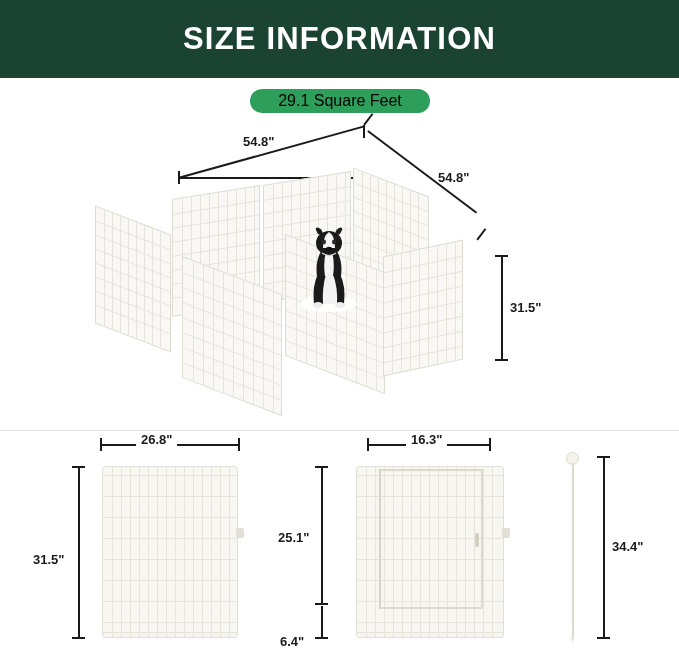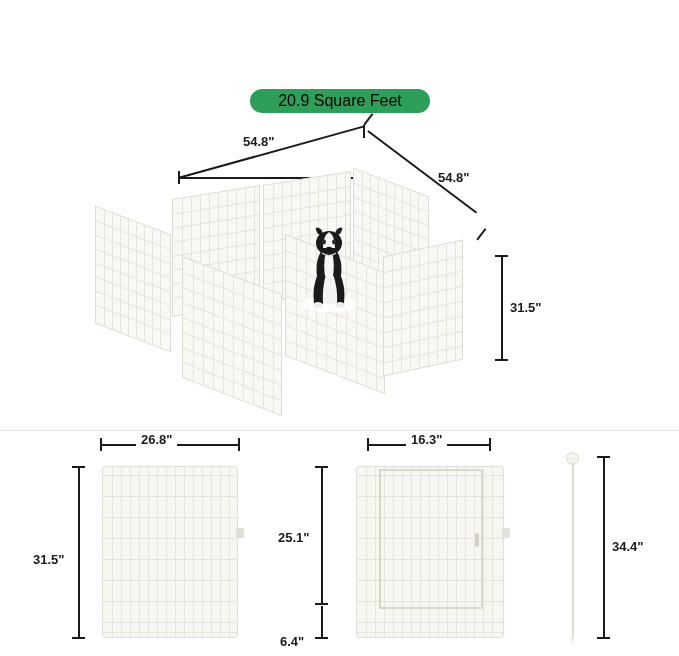--- a/index.html
+++ b/index.html
@@ -106,23 +106,26 @@
     background: #e4e4e4;
   }
   
   .dog { position: absolute; }
 </style>
 </head>
 <body>
 
 <div id="page">
 
+  <div class="header">
+    <div class="header-title">SIZE INFORMATION</div>
+  </div>
 
   <div class="badge">
-    <span>20.9 Square Feet</span>
+    <span>29.1 Square Feet</span>
   </div>
 
   <div>
 
     <div class="hline" style="left:178px; top:177px; width:187px;"></div>
     <div class="cap-v" style="left:178px; top:171px;"></div>
     <div class="cap-v" style="left:363px; top:125px;"></div>
     <div class="diag" style="left:178px; top:177px; width:194px; transform: rotate(-15.5deg);"></div>
     <div class="dim" style="left:243px; top:134px;">54.8"</div>
 

